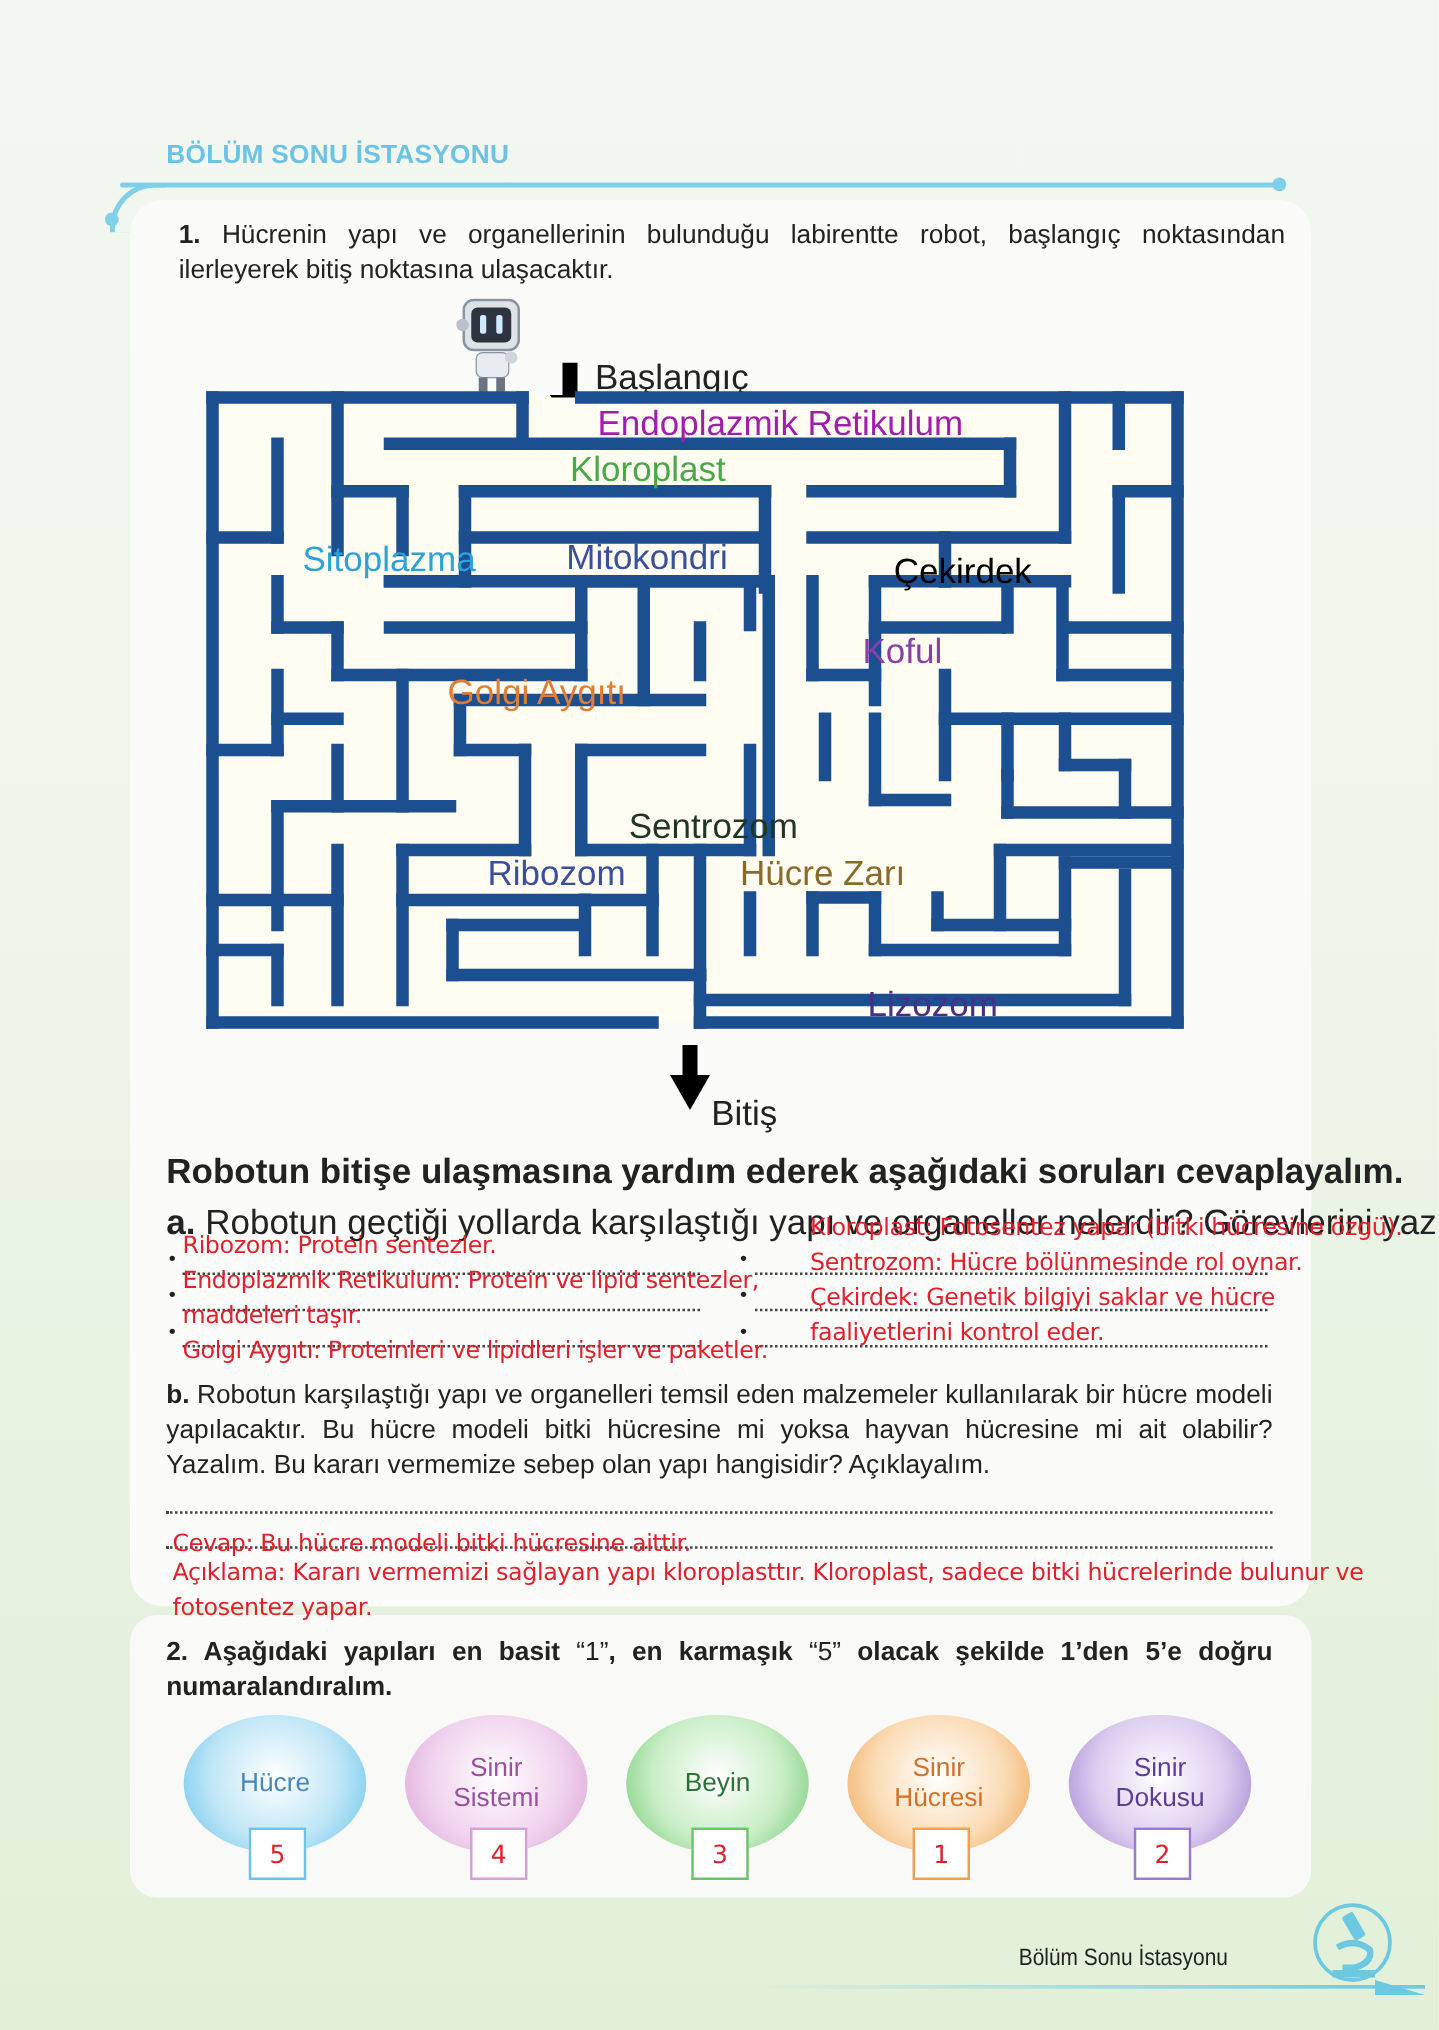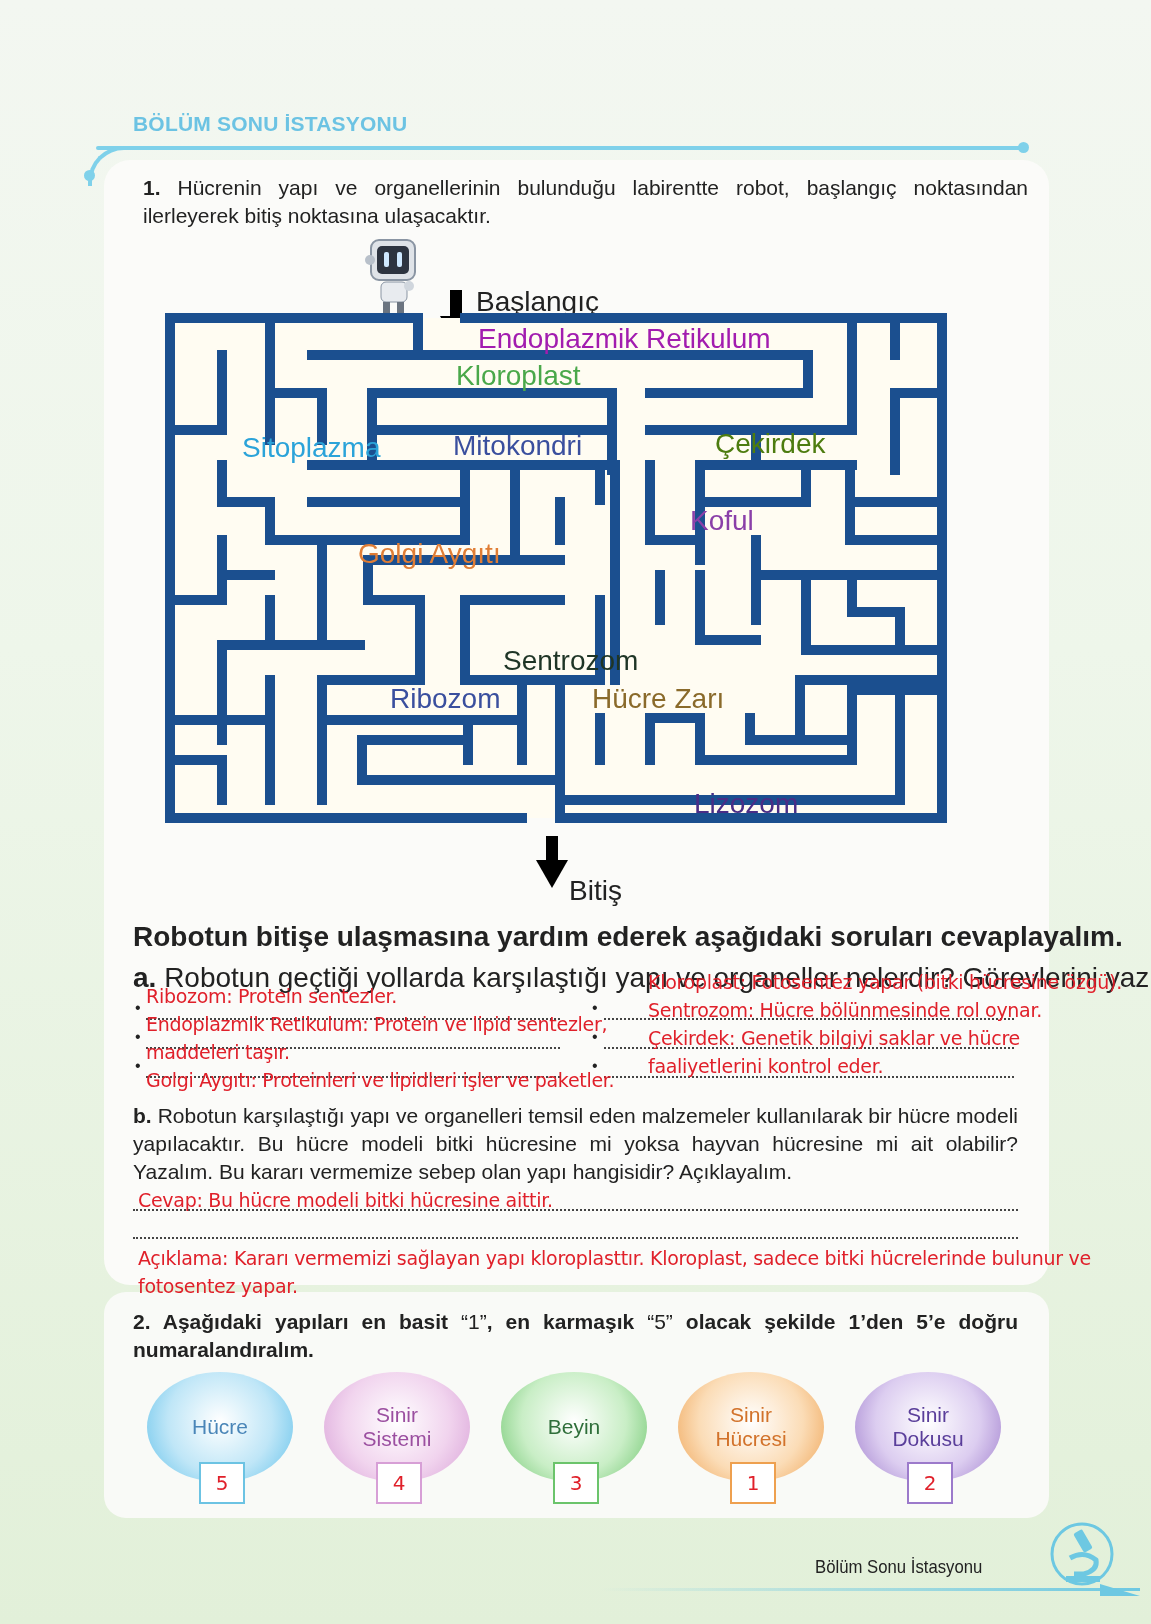--- a/index.html
+++ b/index.html
@@ -163,21 +163,21 @@
     <line x1="852" y1="690" x2="942" y2="690" stroke="#1b4f8f" stroke-width="10" stroke-linecap="square"></line>
     <line x1="800" y1="680" x2="942" y2="680" stroke="#1b4f8f" stroke-width="10" stroke-linecap="square"></line>
     <line x1="900" y1="700" x2="900" y2="800" stroke="#1b4f8f" stroke-width="10" stroke-linecap="square"></line>
     <line x1="560" y1="800" x2="900" y2="800" stroke="#1b4f8f" stroke-width="10" stroke-linecap="square"></line>
   </svg>
 <div id="maze-labels">
     <div class="abs lbl" style="left: 478px; top: 323px; color: #a21caf;">Endoplazmik Retikulum</div>
     <div class="abs lbl" style="left: 456px; top: 360px; color: rgb(74, 168, 74);">Kloroplast</div>
     <div class="abs lbl" style="left: 242px; top: 432px; color: rgb(43, 163, 217);">Sitoplazma</div>
     <div class="abs lbl" style="left: 453px; top: 430px; color: rgb(58, 79, 158);">Mitokondri</div>
-    <div class="abs lbl" style="left: 715px; top: 428px; color: #4d7c0f;">Çekirdek</div>
+    <div class="abs lbl" style="left: 715px; top: 441px; color: #000000;">Çekirdek</div>
     <div class="abs lbl" style="left: 690px; top: 505px; color: rgb(138, 63, 168);">Koful</div>
     <div class="abs lbl" style="left: 358px; top: 538px; color: rgb(224, 125, 53);">Golgi Aygıtı</div>
     <div class="abs lbl" style="left: 503px; top: 645px; color: rgb(31, 53, 38);">Sentrozom</div>
     <div class="abs lbl" style="left: 390px; top: 683px; color: rgb(58, 79, 158);">Ribozom</div>
     <div class="abs lbl" style="left: 592px; top: 683px; color: rgb(138, 106, 42);">Hücre Zarı</div>
     <div class="abs lbl" style="left: 694px; top: 788px; color: rgb(74, 45, 134);">Lizozom</div>
   </div>
 
 <svg class="abs" style="left:536px;top:836px" width="32" height="54">
   <rect x="10" y="0" width="12" height="28" fill="#000"></rect>
@@ -214,21 +214,21 @@
 <div class="abs red" style="left:648px;top:999px;">Sentrozom: Hücre bölünmesinde rol oynar.</div>
 <div class="abs red" style="left:648px;top:1027px;">Çekirdek: Genetik bilgiyi saklar ve hücre</div>
 <div class="abs red" style="left:648px;top:1055px;">faaliyetlerini kontrol eder.</div>
 
 <div class="abs q-text" style="left:133px;top:1102px;width:885px;">
   <span class="bold">b.</span>
   <span>Robotun karşılaştığı yapı ve organelleri temsil eden malzemeler kullanılarak bir hücre modeli yapılacaktır. Bu hücre modeli bitki hücresine mi yoksa hayvan hücresine mi ait olabilir? Yazalım. Bu kararı vermemize sebep olan yapı hangisidir? Açıklayalım.</span>
 </div>
 <div class="abs dots" style="left:133px;top:1209px;width:885px;"></div>
 <div class="abs dots" style="left:133px;top:1237px;width:885px;"></div>
-<div class="abs red" style="left:138px;top:1189px;">Cevap: Bu hücre modeli bitki hücresine aittir.</div>
+<div class="abs red" style="left:138px;top:1224px;">Cevap: Bu hücre modeli bitki hücresine aittir.</div>
 <div class="abs red" style="left:138px;top:1247px;">Açıklama: Kararı vermemizi sağlayan yapı kloroplasttır. Kloroplast, sadece bitki hücrelerinde bulunur ve</div>
 <div class="abs red" style="left:138px;top:1275px;">fotosentez yapar.</div>
 
 <div class="abs q-text bold" style="left:133px;top:1308px;width:885px;">
   <span>2.</span>
   <span>Aşağıdaki yapıları en basit </span><span style="font-weight:normal">“1”</span><span>, en karmaşık </span><span style="font-weight:normal">“5”</span><span> olacak şekilde 1’den 5’e doğru numaralandıralım.</span>
 </div>
 
 <div id="ovals">
     <div class="abs oval" style="left: 147px; top: 1372px; background: radial-gradient(circle at 50% 45%, rgb(255, 255, 255) 0%, rgb(191, 230, 247) 55%, rgb(95, 192, 234) 100%); color: rgb(74, 134, 184);">

